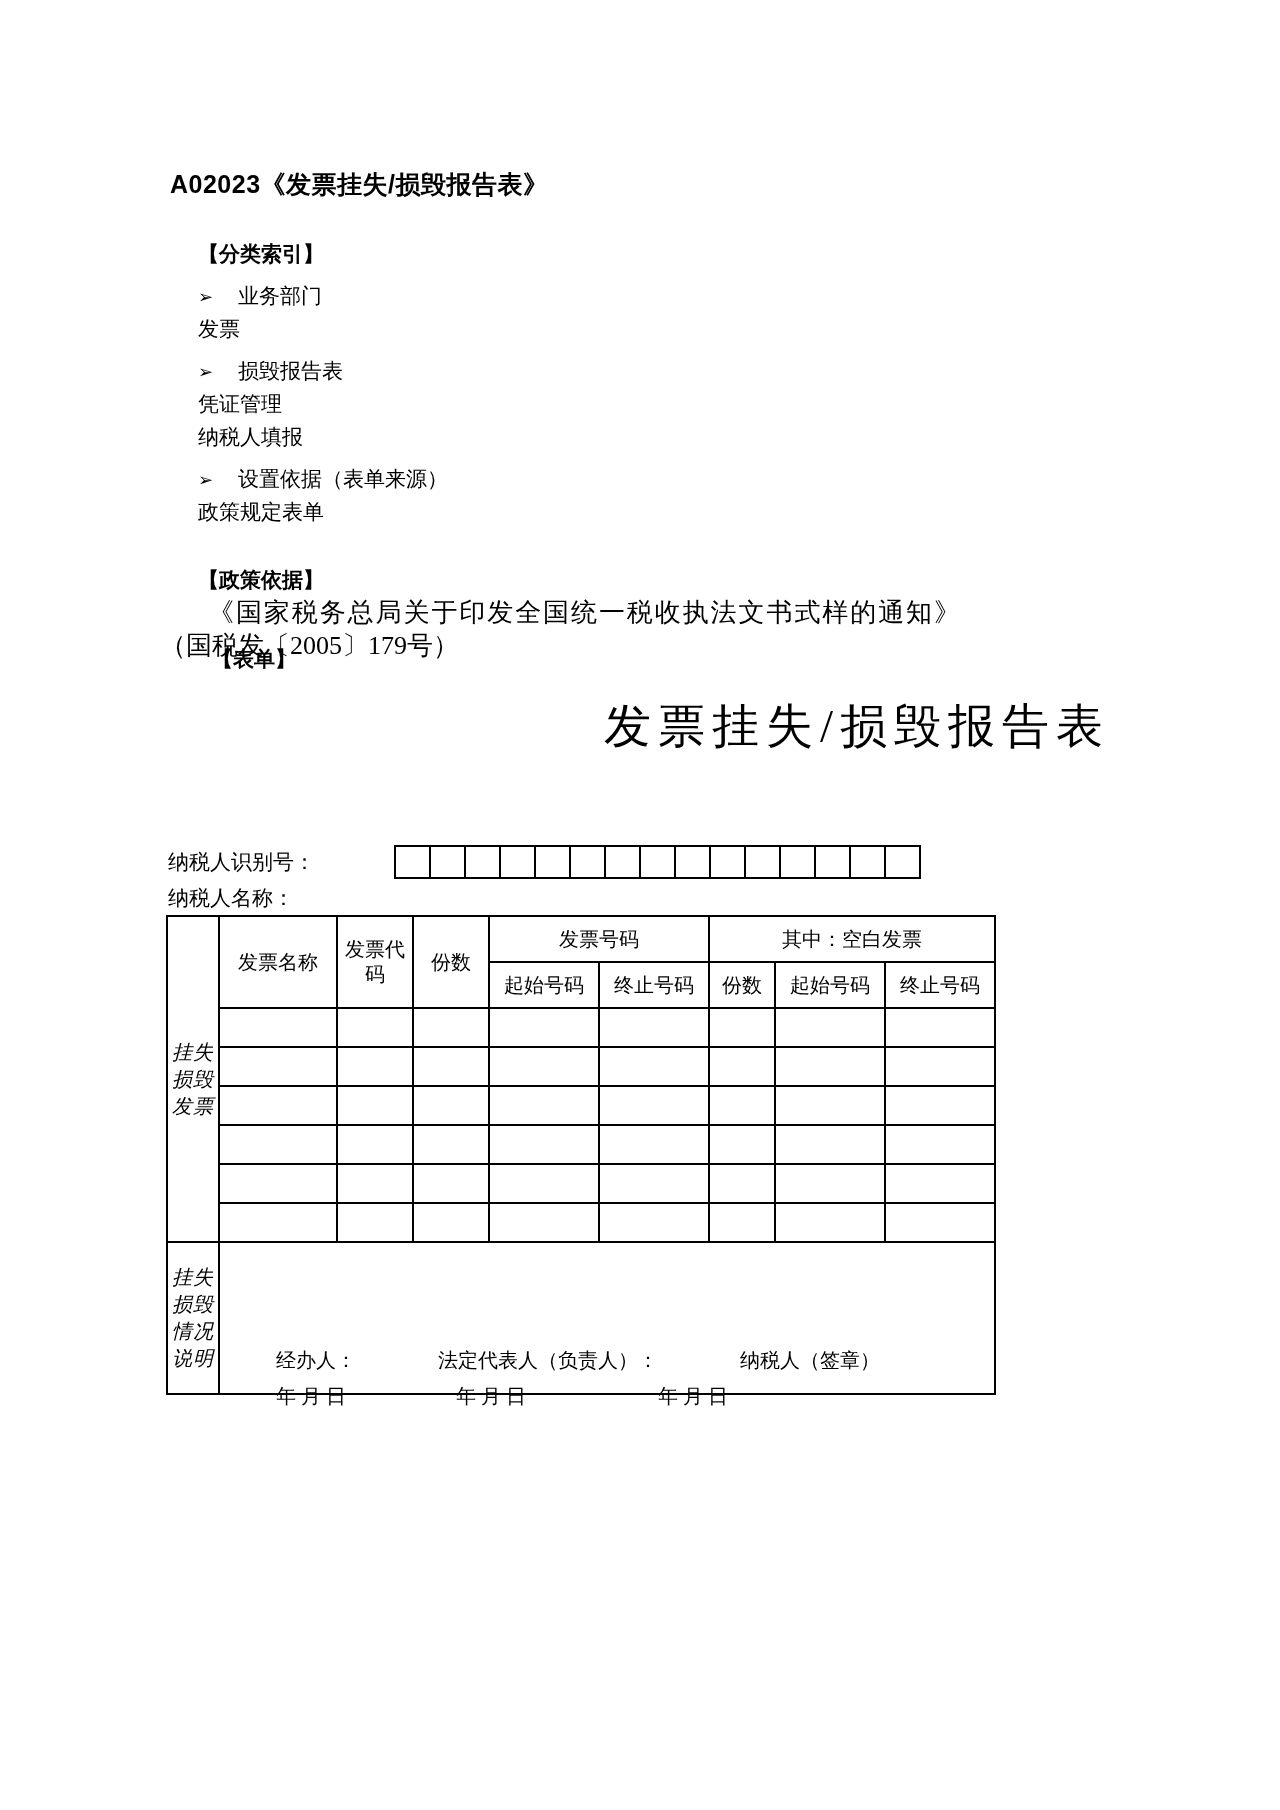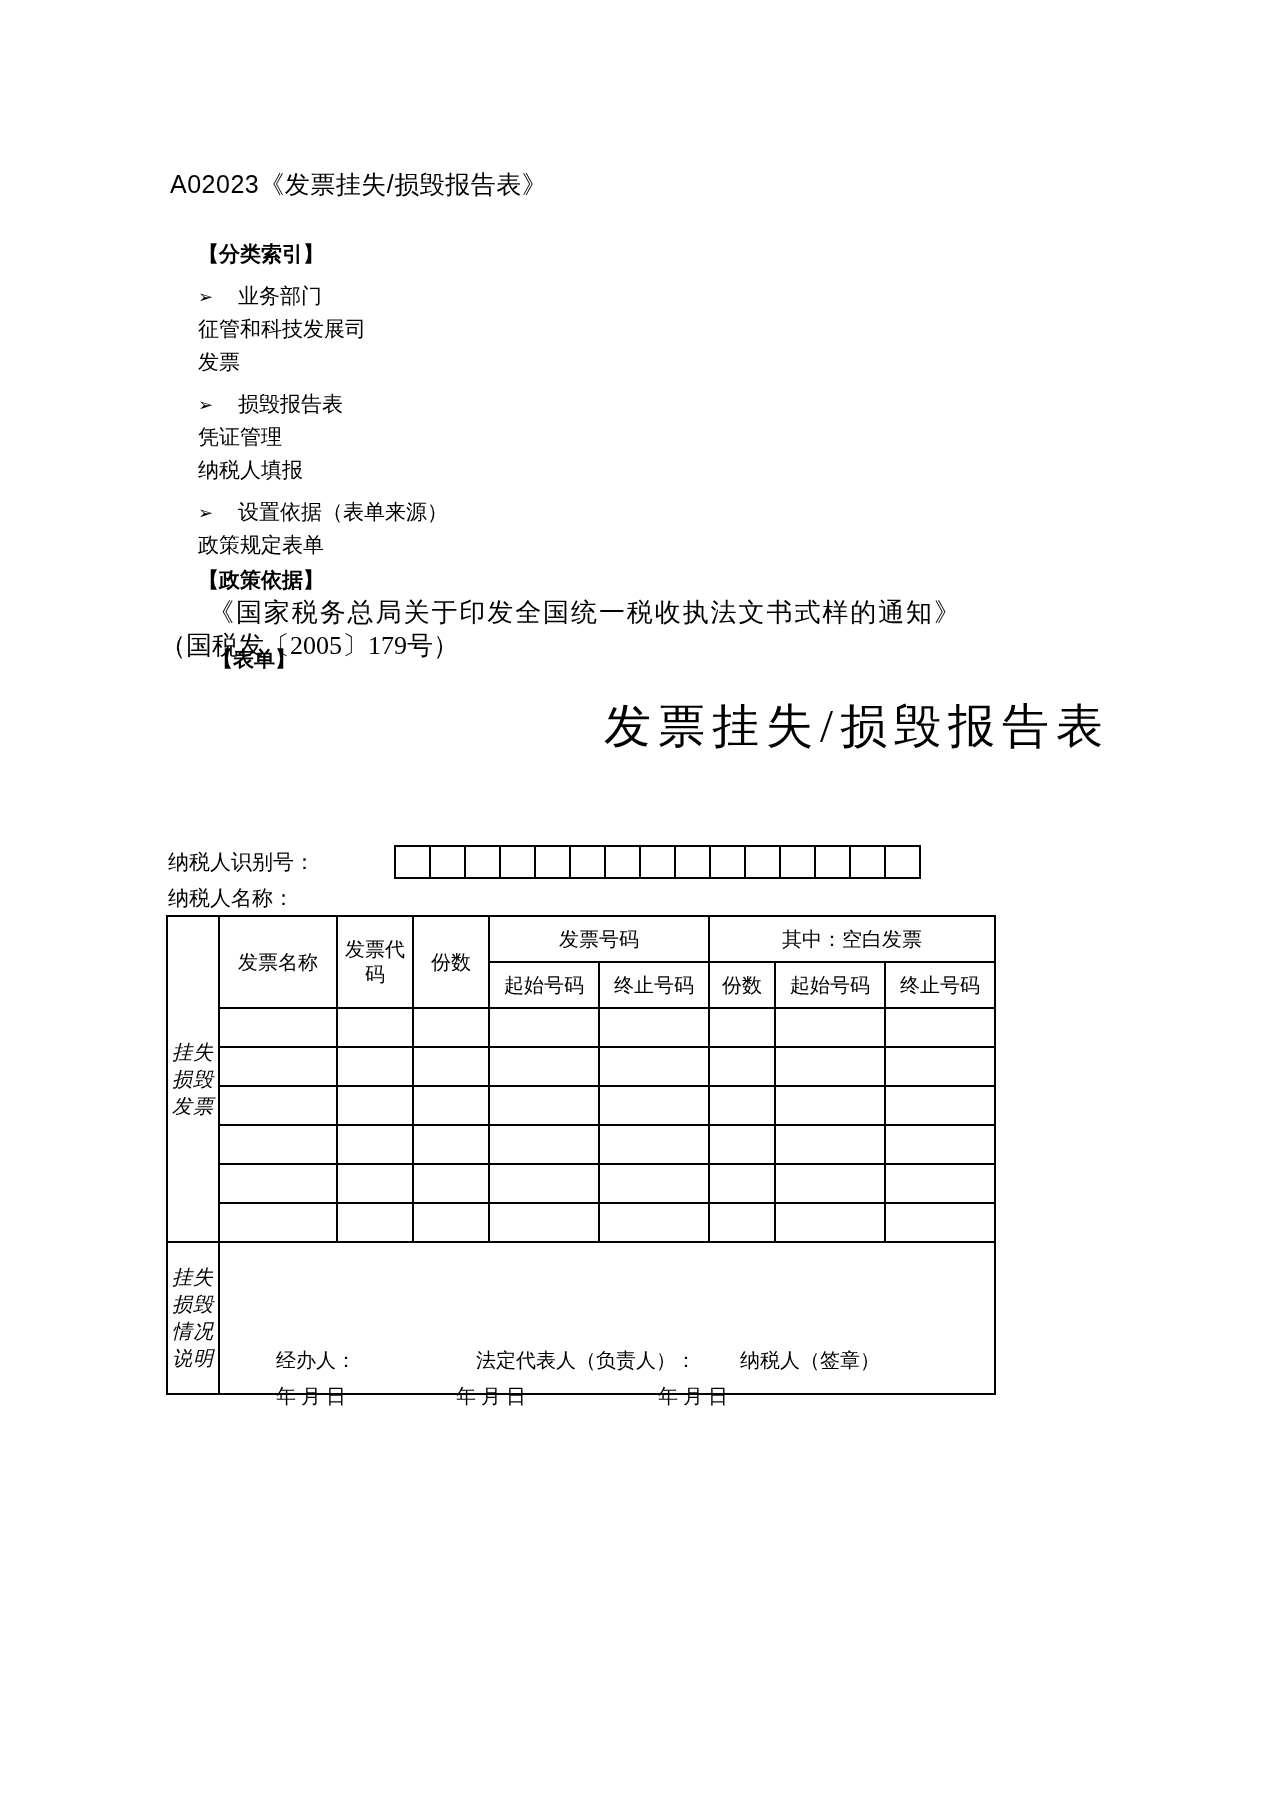--- a/index.html
+++ b/index.html
@@ -21,21 +21,21 @@
     width: 1280px;
     height: 1810px;
   }
 
   
   .doc-title {
     position: absolute;
     left: 170px;
     top: 168px;
     font-family: "Liberation Sans", "DejaVu Sans", sans-serif;
-    font-weight: normal;
+    font-weight: bold;
     font-size: 25px;
     letter-spacing: 0.5px;
     white-space: nowrap;
   }
 
   
   .index-block {
     position: absolute;
     left: 198px;
     top: 238px;
@@ -207,21 +207,20 @@
 <div class="page">
 
   <div class="doc-title">A02023《发票挂失/损毁报告表》</div>
 
   <div class="index-block">
     <div class="sect-label">【分类索引】</div>
 
     <div class="idx-row">
       <span class="idx-bullet">➢</span><span>业务部门</span>
     </div>
-    <div class="idx-value">征管和科技发展司</div>
 
     <div class="idx-value">发票</div>
 
     <div class="idx-row">
       <span class="idx-bullet">➢</span><span>损毁报告表</span>
     </div>
     <div class="idx-value">凭证管理</div>
 
     <div class="idx-value">纳税人填报</div>
 
@@ -373,21 +372,21 @@
         <td></td>
       </tr>
 
       <tr>
         <td class="side-label">
           <span class="vert">挂失损毁情况说明</span>
         </td>
         <td colspan="8" class="foot-cell">
           <div class="sig-line">
             <span class="sig-seg" style="left:56px;">经办人：</span>
-            <span class="sig-seg" style="left:218px;margin-left:38px;">法定代表人（负责人）：</span>
+            <span class="sig-seg" style="left:218px;">法定代表人（负责人）：</span>
             <span class="sig-seg" style="left:520px;">纳税人（签章）</span>
           </div>
           <div class="date-line">
             <span class="date-seg" style="left:56px;">年  月  日</span>
             <span class="date-seg" style="left:236px;">年  月  日</span>
             <span class="date-seg" style="left:438px;">年  月  日</span>
           </div>
         </td>
       </tr>
     </tbody>

